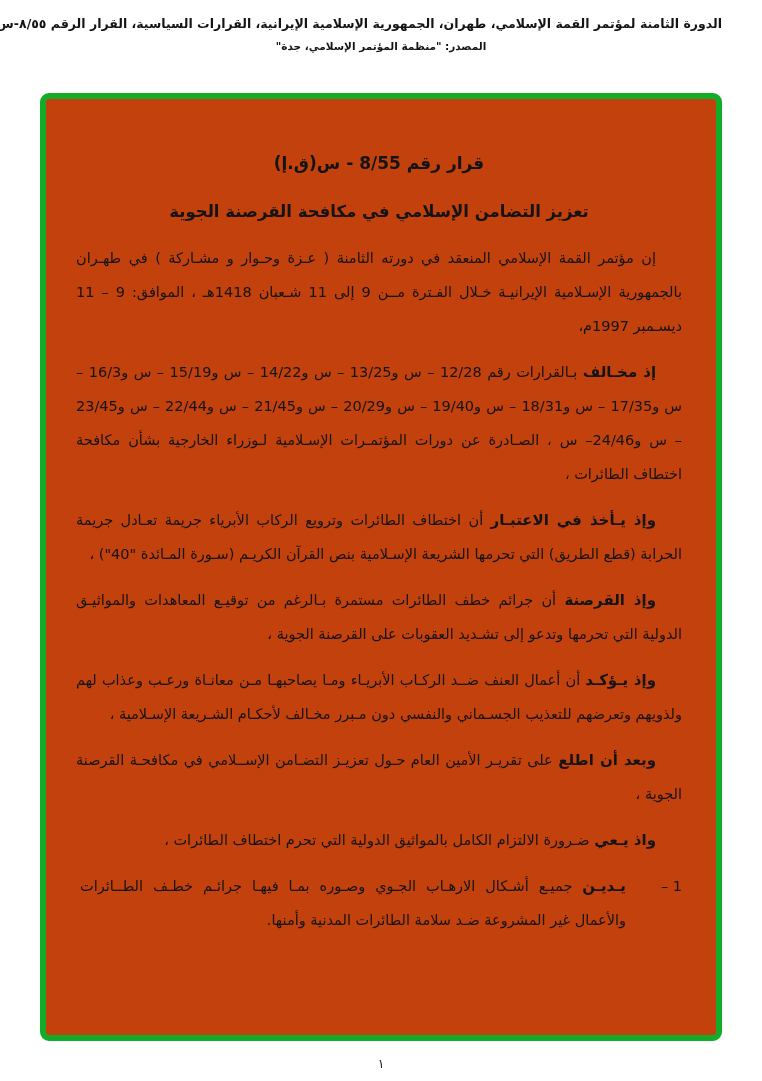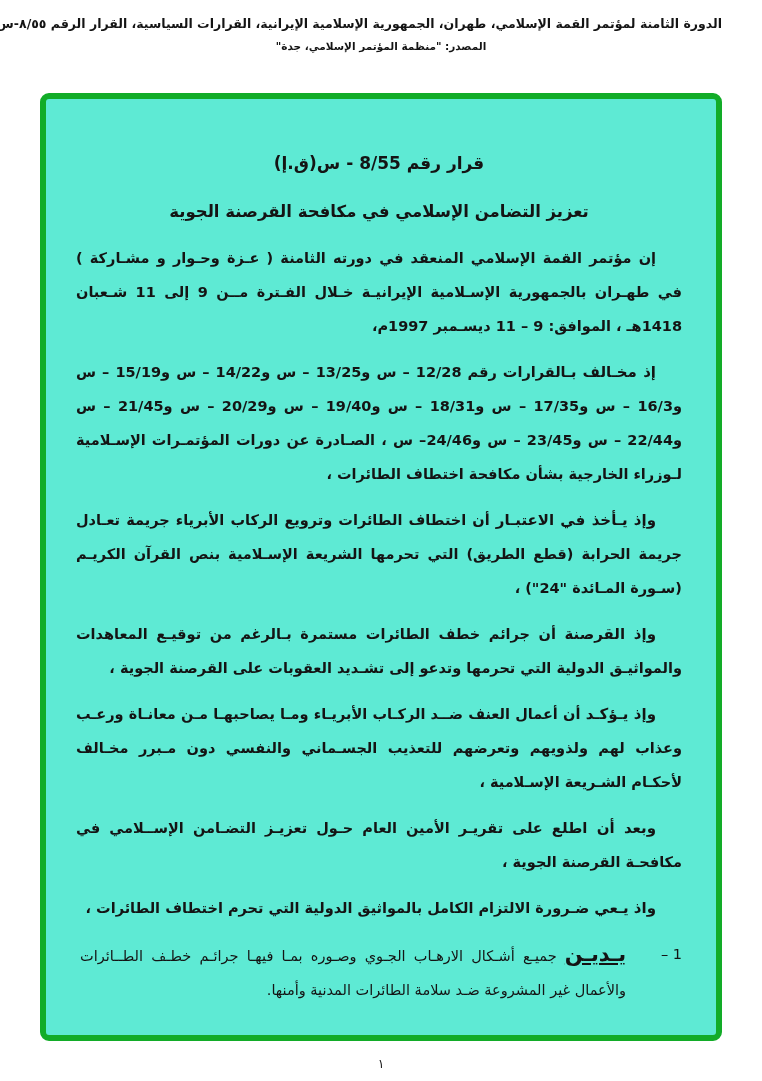--- a/index.html
+++ b/index.html
@@ -19,53 +19,52 @@
   }
   .header-line1 { font-size:12.5px; font-weight:700; white-space:nowrap; }
   .header-line2 { font-size:10.5px; font-weight:700; margin-top:9px; }
 
   
   .green-box {
     position:absolute; top:93px; left:40px;
     width:670px; height:936px;
     border:6px solid #12ac28;
     border-radius:9px;
-    background:#5eead4;
+    background:#c2410c;
   }
   .box-content {
     position:absolute; inset:0;
     padding:30px 34px 0 30px;
     direction:rtl;
   }
 
   .title1 { text-align:center; font-weight:700; font-size:17px; margin-top:24px; }
   .title2 { text-align:center; font-weight:700; font-size:14.5px; margin-top:17px; letter-spacing:1px; }
   .title3 { text-align:center; font-weight:700; font-size:16.5px; margin-top:29px; }
 
   .body-text { margin-top:20px; }
 
   p.para {
     font-size:14.5px;
     line-height:34px;
     margin:0 0 12px 0;
     text-align:justify;
     text-indent:26px;
-    font-weight:bold;
   }
   p.para b.lead { font-size:15px; }
 
   .item-row {
     display:flex;
     font-size:14.5px;
     line-height:34px;
     margin-top:4px;
   }
   .item-num { flex:0 0 56px; }
   .item-text { flex:1; text-align:justify; padding-left:4px; }
-  .item-text b.lead { font-size:21px;text-decoration:underline; }
+  .item-text b.lead { font-size:15px; }
 
   .page-num {
     position:absolute; bottom:10px; left:0; right:0;
     text-align:center;
     font-size:12.5px;
     color:#222;
   }
 </style>
 </head>
 <body>
@@ -80,21 +79,21 @@
 
     <div class="title1">قرار رقم 8/55 - س(ق.إ)</div>
     <div class="title3">تعزيز التضامن الإسلامي في مكافحة القرصنة الجوية</div>
 
     <div class="body-text">
 
       <p class="para"><span>إن مؤتمر القمة الإسلامي المنعقد في دورته الثامنة ( عـزة  وحـوار و مشـاركة ) في طهـران بالجمهورية الإسـلامية الإيرانيـة خـلال الفـترة مــن 9 إلى 11 شـعبان 1418هـ ، الموافق: 9 – 11 ديسـمبر 1997م،</span></p>
 
       <p class="para"><b class="lead">إذ مخـالف</b> <span>بـالقرارات رقم 12/28 – س  و13/25 – س  و14/22 – س و15/19 – س و16/3 – س  و17/35 – س  و18/31 – س  و19/40 – س و20/29 – س و21/45 – س و22/44 – س و23/45 – س و24/46– س ،  الصـادرة عن دورات  المؤتمـرات الإسـلامية لـوزراء الخارجية بشأن مكافحة اختطاف الطائرات ،</span></p>
 
-      <p class="para"><b class="lead">وإذ يـأخذ في الاعتبـار</b> <span>أن اختطاف الطائرات وترويع الركاب الأبرياء جريمة  تعـادل جريمة الحرابة (قطع الطريق) التي تحرمها الشريعة الإسـلامية بنص القرآن الكريـم  (سـورة المـائدة "24") ،</span></p>
+      <p class="para"><b class="lead">وإذ يـأخذ في الاعتبـار</b> <span>أن اختطاف الطائرات وترويع الركاب الأبرياء جريمة  تعـادل جريمة الحرابة (قطع الطريق) التي تحرمها الشريعة الإسـلامية بنص القرآن الكريـم  (سـورة المـائدة "40") ،</span></p>
 
       <p class="para"><b class="lead">وإذ القرصنة</b> <span>أن جرائم خطف الطائرات مستمرة بـالرغم من توقيـع المعاهدات والمواثيـق الدولية التي تحرمها وتدعو إلى تشـديد العقوبات على القرصنة الجوية ،</span></p>
 
       <p class="para"><b class="lead">وإذ يـؤكـد</b> <span>أن أعمال العنف ضــد الركـاب الأبريـاء ومـا يصاحبهـا مـن معانـاة ورعـب وعذاب لهم ولذويهم وتعرضهم للتعذيب الجسـماني والنفسي دون مـبرر مخـالف لأحكـام الشـريعة الإسـلامية ،</span></p>
 
       <p class="para"><b class="lead">وبعد أن اطلع</b> <span>على تقريـر الأمين العام حـول تعزيـز التضـامن الإســلامي في مكافحـة القرصنة الجوية ،</span></p>
 
       <p class="para"><b class="lead">واذ يـعي</b> <span>ضـرورة الالتزام الكامل بالمواثيق الدولية التي تحرم اختطاف الطائرات ،</span></p>
 
       <div class="item-row">

